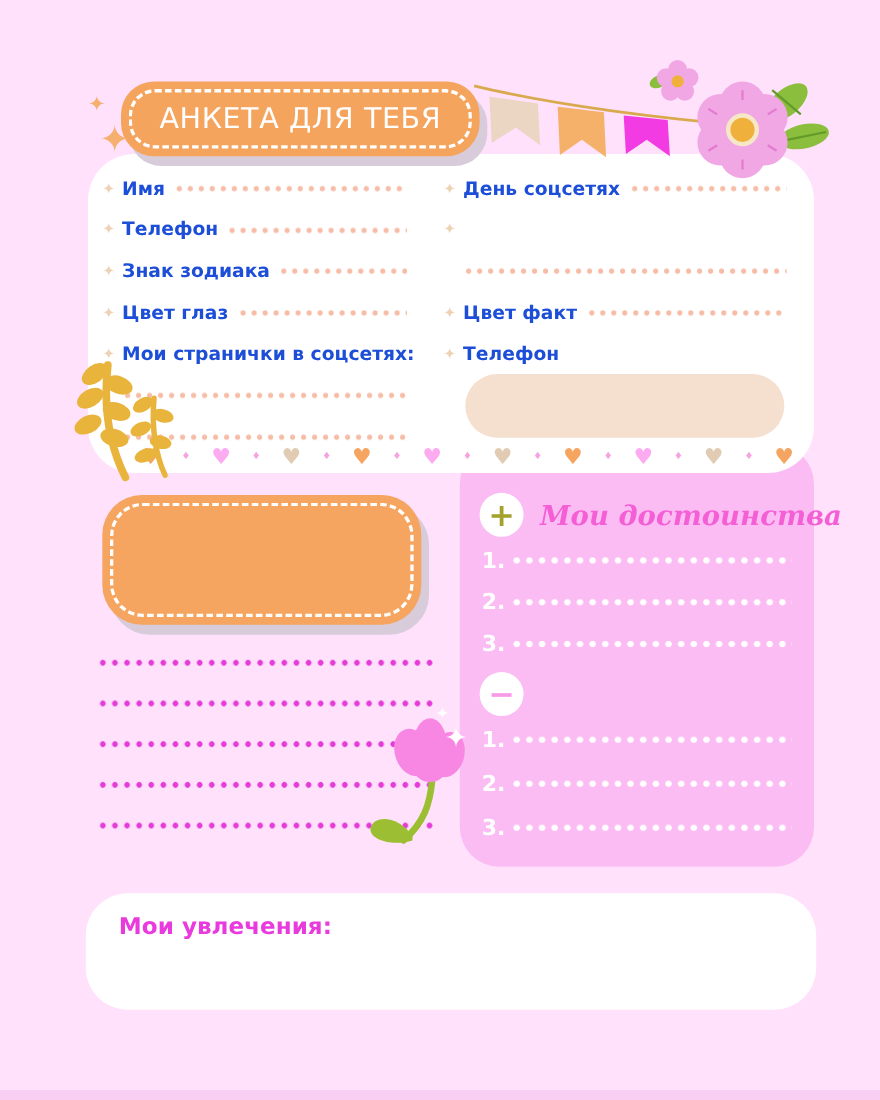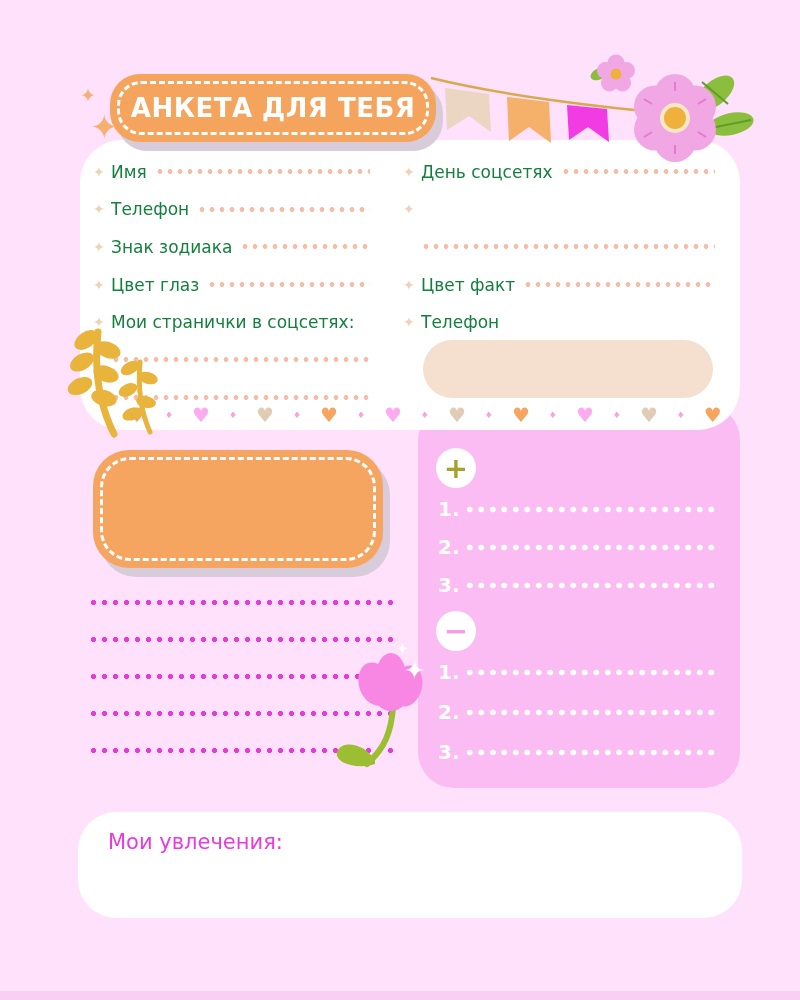--- a/index.html
+++ b/index.html
@@ -7,45 +7,45 @@
         font-family:"DejaVu Sans",sans-serif;}
   .bottom-strip{position:absolute;left:0;bottom:0;width:100%;height:9px;background:#F9CFF4;}
 
   
   .main-card{position:absolute;left:80px;top:140px;width:660px;height:290px;background:#fff;
              border-radius:42px;z-index:2;}
   .panel{position:absolute;left:418px;top:404px;width:322px;height:384px;background:#FBBCF3;
          border-radius:36px;z-index:1;}
   .bottom-card{position:absolute;left:78px;top:812px;width:664px;height:106px;background:#fff;
                border-radius:38px;z-index:2;}
-  .hobbies-title{position:absolute;left:108px;top:830px;font-size:21px;font-weight:normal;
+  .hobbies-title{position:absolute;left:108px;top:830px;font-size:21px;font-weight:bold;
                  color:#E93ADD;z-index:3;}
 
   
   .banner{position:absolute;left:110px;top:74px;width:326px;height:68px;background:#F5A45E;
           border-radius:30px;box-shadow:7px 9px 0 #D8CCDB;z-index:6;display:flex;
           align-items:center;justify-content:center;}
   .banner-inner{position:absolute;inset:7px;border:3px dashed #fff;border-radius:24px;}
-  .banner-title{color:#fff;font-size:26px;font-weight:bold;letter-spacing:.5px;position:relative;}
+  .banner-title{color:#fff;font-size:26px;font-weight:normal;letter-spacing:.5px;position:relative;}
 
   
   .sparkle{position:absolute;color:#F5AF6E;line-height:1;z-index:6;}
   .sp1{left:80px;top:86px;font-size:19px;}
   .sp2{left:90px;top:110px;font-size:34px;}
   .sparkle.white{color:#fff;z-index:4;}
   .spw1{left:396px;top:642px;font-size:15px;}
   .spw2{left:404px;top:658px;font-size:25px;}
 
   
   .fields{position:absolute;top:153px;z-index:3;}
   .fields-left{left:93px;width:277px;}
   .fields-right{left:403px;width:312px;}
   .frow{display:flex;align-items:center;height:37.6px;}
   .spark{width:18px;color:#EDD2B6;font-size:14px;flex:none;line-height:1;}
-  .flabel{color:#15803d;font-size:17px;font-weight:normal;white-space:nowrap;margin-right:8px;}
+  .flabel{color:#1d4ed8;font-size:17px;font-weight:bold;white-space:nowrap;margin-right:8px;}
   .leader{flex:1;height:9px;background-repeat:repeat-x;background-position:0 50%;align-self:center;}
   .leader-salmon{background-image:radial-gradient(circle,#F7BCA6 2.1px,transparent 2.7px);
                  background-size:10px 9px;}
   .leader-white{background-image:radial-gradient(circle,#ffffff 2.6px,transparent 3.2px);
                 background-size:11.5px 9px;}
   .phone-pill{position:absolute;left:423px;top:340px;width:290px;height:58px;background:#F5DFCF;
               border-radius:29px;z-index:3;}
 
   
   .hearts{position:absolute;left:128px;top:403px;width:594px;height:24px;display:flex;
@@ -261,20 +261,21 @@
   <div class="fact-lines">
       <div class="mag-line"></div>
       <div class="mag-line"></div>
       <div class="mag-line"></div>
       <div class="mag-line"></div>
       <div class="mag-line"></div>
     </div>
 
   <div class="sec-head pros">
     <span class="sign-circle sign-plus">+</span>
+    <span class="sec-title">Мои достоинства</span>
   </div>
   <div class="num-list pros">
       <div class="nrow">
         <span class="num">1.</span>
         <span class="leader leader-white"></span>
       </div>
       <div class="nrow">
         <span class="num">2.</span>
         <span class="leader leader-white"></span>
       </div>

